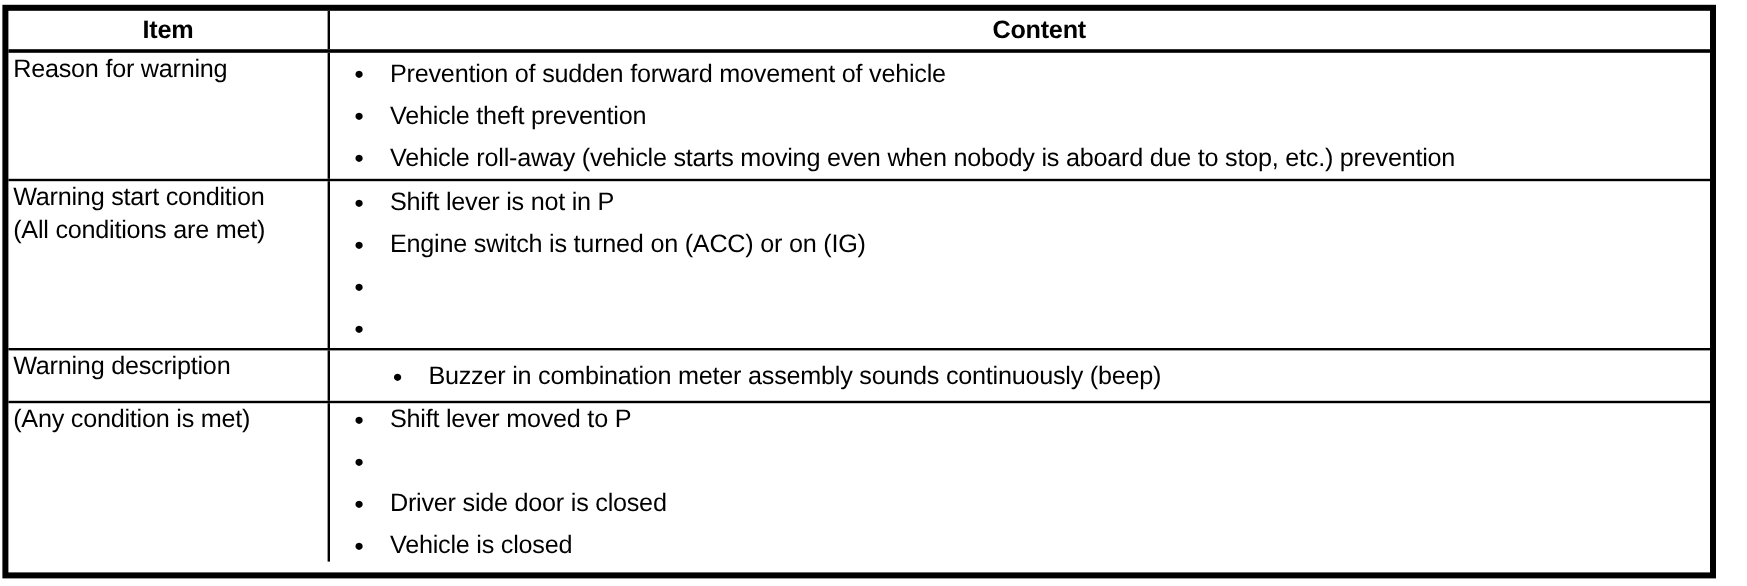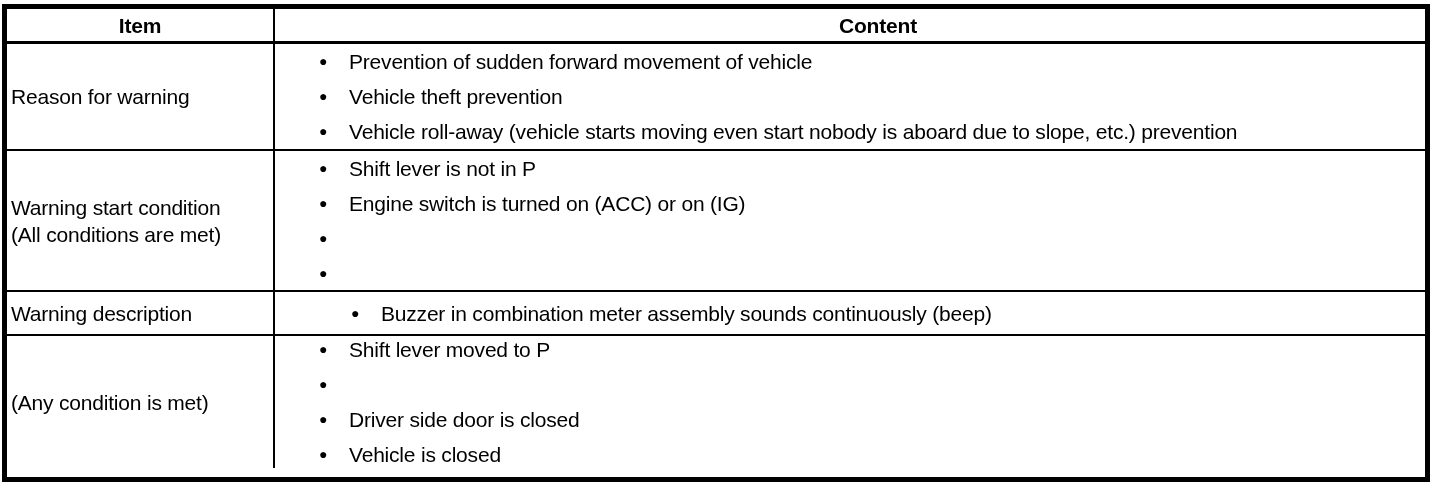--- a/index.html
+++ b/index.html
@@ -32,36 +32,35 @@
   .row-0 { height: 107px; }
   .row-1 { height: 141px; }
   .row-2 { height: 44px; gap: 32px; }
   .row-3 { height: 132px; }
   .item-cell {
     width: 268px;
     flex: none;
     border-right: 2px solid #000000;
     display: flex;
     flex-direction: column;
-    justify-content: center;
+    justify-content: flex-start;
     padding: 0 18px 0 4px;
     font-size: 21px;
     line-height: 27px;
     letter-spacing: -0.2px;
   }
   .content-cell {
     flex: 1;
     display: flex;
     flex-direction: column;
     justify-content: center;
     padding-left: 20px;
     font-size: 21px;
     letter-spacing: -0.2px;
     overflow: hidden;
-    margin-left: 24px;
   }
   .header-row .item-cell,
   .header-row .content-cell {
     flex-direction: row;
     align-items: center;
     justify-content: center;
     padding: 0;
     font-weight: bold;
     line-height: 35px;
   }
@@ -96,21 +95,21 @@
       <div class="bullet-line">
         <span class="bullet">●</span>
         <span>Prevention of sudden forward movement of vehicle</span>
       </div>
       <div class="bullet-line">
         <span class="bullet">●</span>
         <span>Vehicle theft prevention</span>
       </div>
       <div class="bullet-line">
         <span class="bullet">●</span>
-        <span>Vehicle roll-away (vehicle starts moving even start nobody is aboard due to slope, etc.) prevention</span>
+        <span>Vehicle roll-away (vehicle starts moving even when nobody is aboard due to stop, etc.) prevention</span>
       </div>
     </div>
   </div>
 
   <div class="row row-1">
     <div class="item-cell">
       <div>Warning start condition</div>
       <div>(All conditions are met)</div>
     </div>
     <div class="content-cell">

